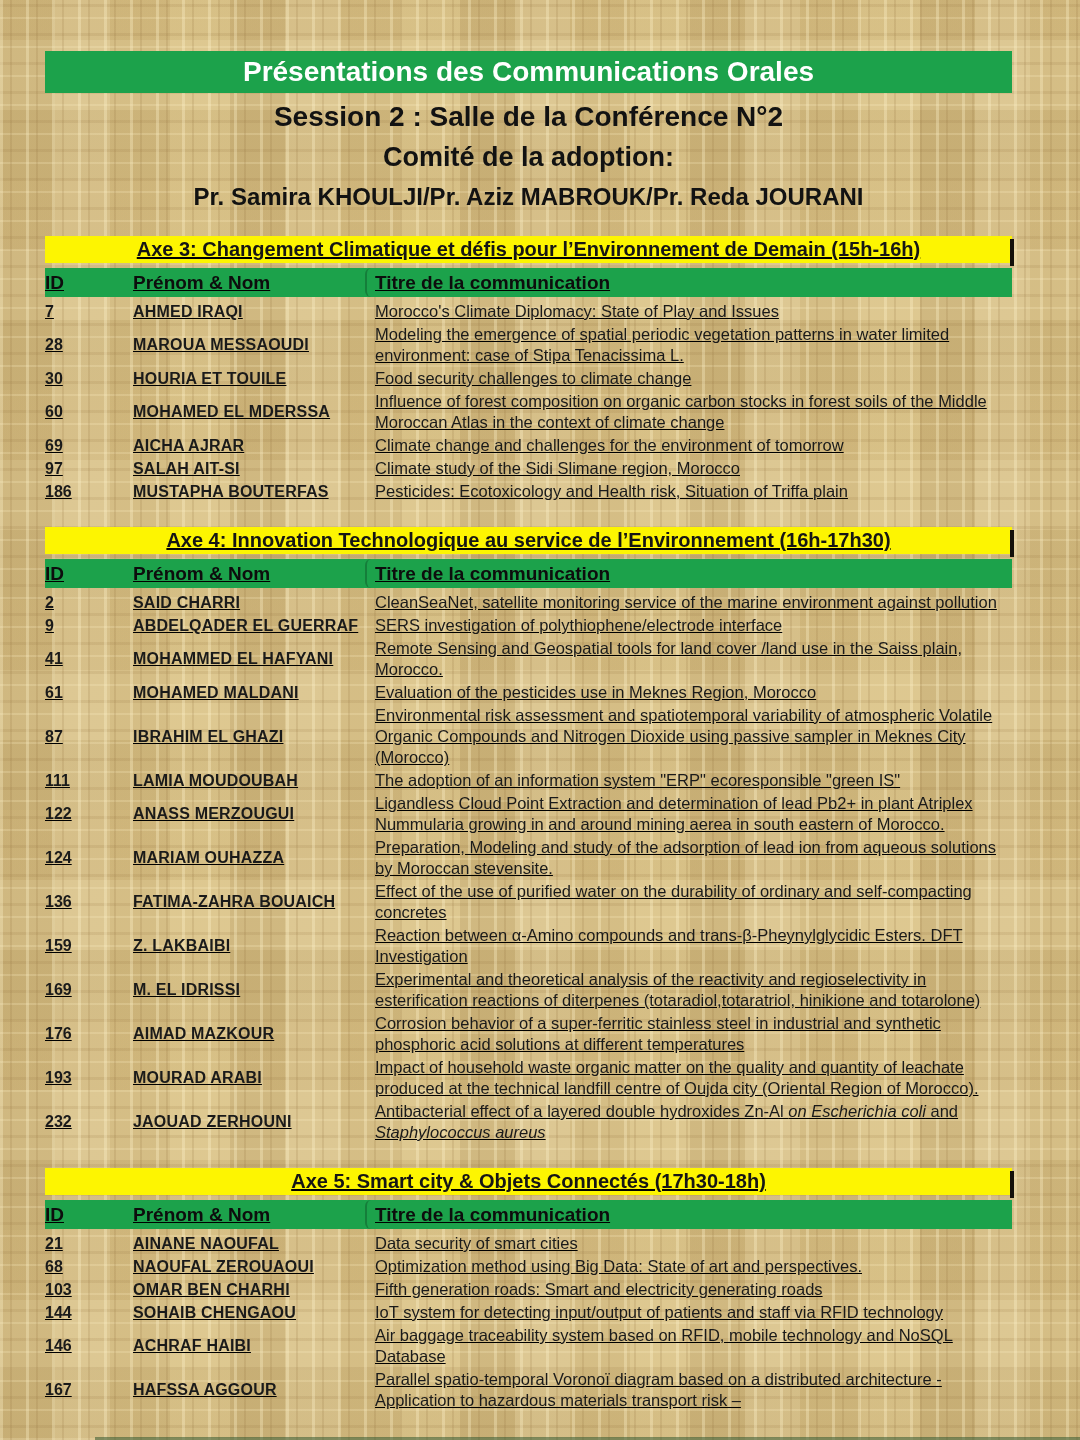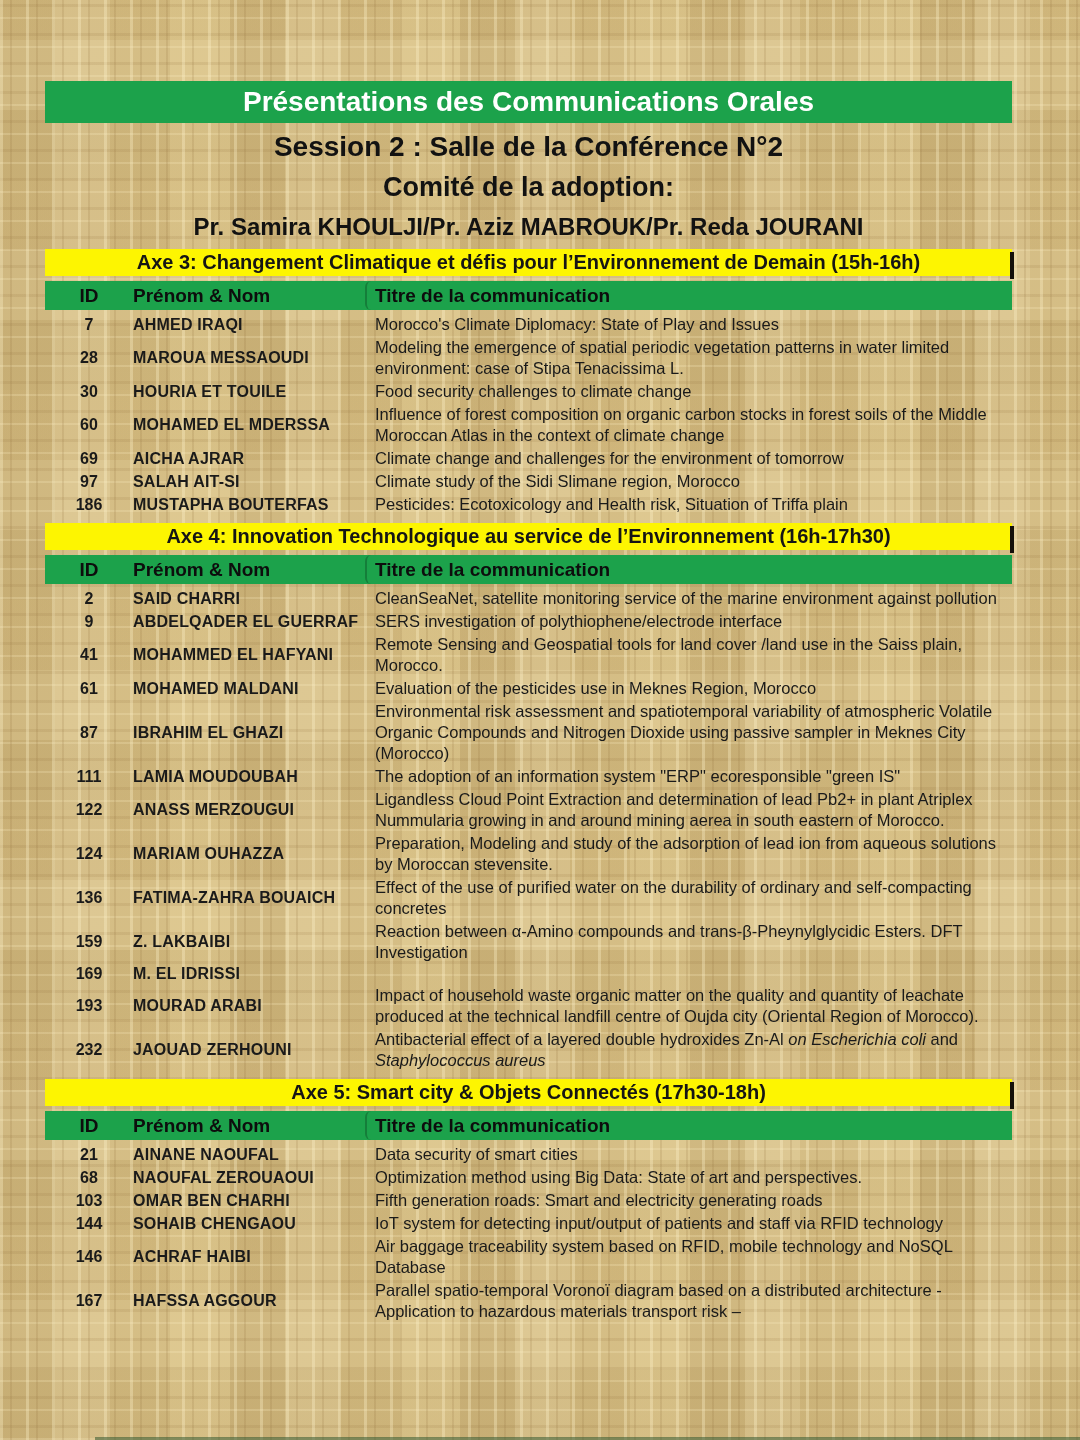--- a/index.html
+++ b/index.html
@@ -13,41 +13,41 @@
     background-color:#d8c084;
     background-image:
       repeating-linear-gradient(90deg, rgba(255,244,205,.33) 0 3px, rgba(0,0,0,0) 3px 10px, rgba(146,112,60,.17) 10px 12px, rgba(0,0,0,0) 12px 26px),
       repeating-linear-gradient(0deg, rgba(255,241,198,.22) 0 2px, rgba(0,0,0,0) 2px 12px, rgba(146,112,60,.14) 12px 15px, rgba(0,0,0,0) 15px 29px),
       repeating-linear-gradient(90deg, rgba(120,90,45,.10) 0 55px, rgba(255,255,255,.08) 55px 110px, rgba(120,90,45,.05) 110px 170px, rgba(255,244,200,.10) 170px 230px),
       repeating-linear-gradient(0deg, rgba(120,90,45,.08) 0 70px, rgba(255,255,255,.05) 70px 140px, rgba(170,135,80,.10) 140px 210px);
   }
   .content{position:absolute;left:45px;top:0;width:967px;}
 
   .title-bar{
-    margin-top:81px;height:42px;line-height:42px;
+    margin-top:51px;height:42px;line-height:42px;
     background:#1ca24b;color:#ffffff;text-align:center;
     font-size:28px;font-weight:bold;
   }
   .session-line{margin-top:7px;text-align:center;font-size:28px;font-weight:bold;color:#121212;line-height:33px;}
   .committee-line{margin-top:8px;text-align:center;font-size:27px;font-weight:bold;color:#121212;line-height:32px;}
   .members-line{margin-top:9px;text-align:center;font-size:24px;font-weight:bold;color:#121212;line-height:30px;}
 
-  .axe-section{margin-top:7px;}
+  .axe-section{margin-top:24px;text-decoration:underline;}
   .banner{
     position:relative;background:#fdf501;height:27px;line-height:27px;
     text-align:center;font-size:20px;font-weight:bold;color:#151515;
   }
   .banner::after{ 
     content:"";position:absolute;right:-2px;top:3px;width:4px;height:27px;background:#14100a;
   }
   .thead{
     display:flex;align-items:center;background:#1ca24b;height:29px;
     margin-top:5px;margin-bottom:3px;color:#0d0d0d;font-weight:bold;font-size:19px;
   }
-  .col-id{width:88px;text-align:center;flex:0 0 88px;}
+  .col-id{width:88px;flex:0 0 88px;}
   .col-name{width:242px;flex:0 0 242px;}
   .col-title{flex:1;min-width:0;}
   .thead .col-title{border-left:2px solid rgba(0,0,0,.22);padding-left:8px;margin-left:-10px;height:29px;line-height:29px;border-radius:6px;}
   .row{display:flex;align-items:center;padding:1px 0;color:#1a1a1a;}
   .cell-id{font-weight:bold;font-size:16px;}
   .cell-name{font-weight:bold;font-size:16px;letter-spacing:.2px;}
   .cell-title{font-size:16.5px;line-height:21px;padding-right:4px;}
   .bottom-sliver{position:absolute;left:95px;right:0;bottom:0;height:3px;background:rgba(50,85,45,.55);}
 </style>
 </head>
@@ -166,20 +166,26 @@
               <div class="col-title cell-title">Effect of the use of purified water on the durability of ordinary and self-compacting concretes</div>
             </div>
             <div class="row">
               <div class="col-id cell-id">159</div>
               <div class="col-name cell-name">Z. LAKBAIBI</div>
               <div class="col-title cell-title">Reaction between α-Amino compounds and trans-β-Pheynylglycidic Esters.  DFT Investigation</div>
             </div>
             <div class="row">
               <div class="col-id cell-id">169</div>
               <div class="col-name cell-name">M. EL IDRISSI</div>
+              <div class="col-title cell-title">Experimental and theoretical analysis of the reactivity and regioselectivity in esterification reactions of diterpenes (totaradiol,totaratriol, hinikione and totarolone)</div>
+            </div>
+            <div class="row">
+              <div class="col-id cell-id">176</div>
+              <div class="col-name cell-name">AIMAD MAZKOUR</div>
+              <div class="col-title cell-title">Corrosion behavior of a super-ferritic stainless steel in industrial and synthetic phosphoric acid solutions at different temperatures</div>
             </div>
             <div class="row">
               <div class="col-id cell-id">193</div>
               <div class="col-name cell-name">MOURAD ARABI</div>
               <div class="col-title cell-title">Impact of household waste organic matter on the quality and quantity of leachate produced at the technical landfill centre of Oujda city (Oriental Region of Morocco).</div>
             </div>
             <div class="row">
               <div class="col-id cell-id">232</div>
               <div class="col-name cell-name">JAOUAD ZERHOUNI</div>
               <div class="col-title cell-title"><span>Antibacterial effect of a layered double hydroxides Zn-Al </span><i>on Escherichia coli</i><span> and </span><i>Staphylococcus aureus</i></div>

